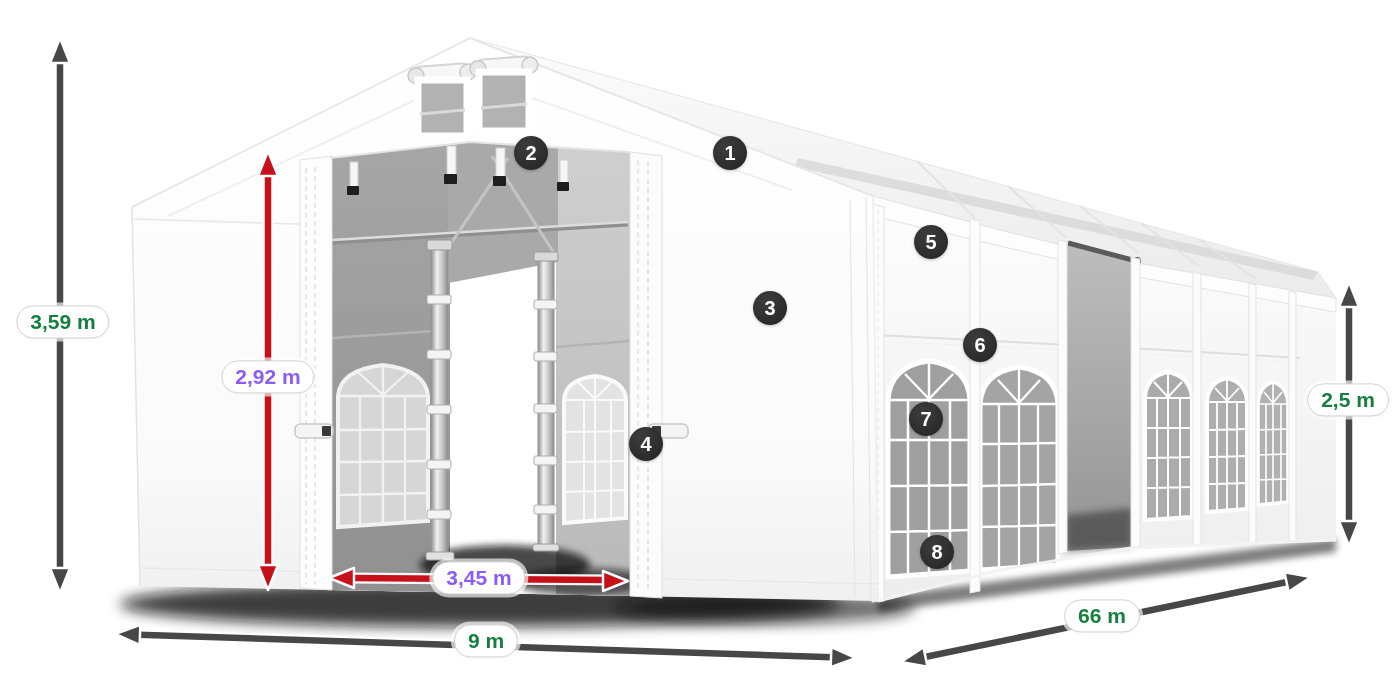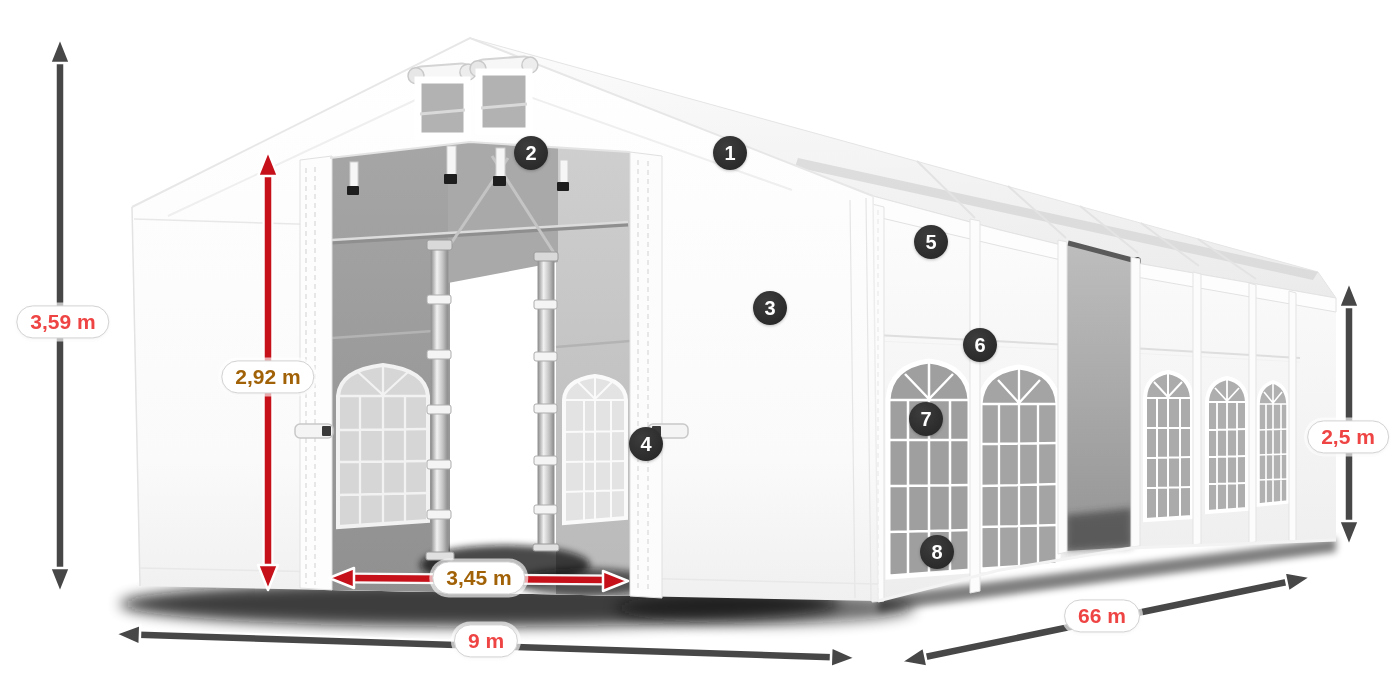--- a/index.html
+++ b/index.html
@@ -4,25 +4,25 @@
 <style>
   html,body{margin:0;padding:0;background:#ffffff;}
   .stage{
     position:relative;width:1400px;height:700px;background:#ffffff;
     font-family:"Liberation Sans",sans-serif;overflow:hidden;
   }
   .stage svg{position:absolute;left:0;top:0;}
   .dim-label{
     position:absolute;transform:translate(-50%,-50%);
     background:#ffffff;border:1px solid #d3d3d3;border-radius:17px;
-    padding:3px 13px;font-size:21px;font-weight:700;color:#ef4444;
+    padding:3px 13px;font-size:21px;font-weight:700;color:#15803d;
     white-space:nowrap;line-height:1.2;
     box-shadow:0 0 0 3px rgba(255,255,255,0.65),0 1px 3px rgba(0,0,0,0.12);
   }
-  .dim-label.red{color:#a16207;}
+  .dim-label.red{color:#8b5cf6;}
   .badge{
     position:absolute;width:34px;height:34px;border-radius:50%;
     transform:translate(-50%,-50%);
     background:radial-gradient(circle at 38% 32%,#3d3d3d,#232323);
     color:#ffffff;font-size:20px;font-weight:700;
     display:flex;align-items:center;justify-content:center;
     box-shadow:0 1px 3px rgba(0,0,0,0.25);
   }
 </style>
 </head>
@@ -323,21 +323,21 @@
           <path d="M0 0 L-25 -10 L-25 10 Z" fill="#474747" stroke="#ffffff" stroke-width="2.5" stroke-linejoin="round"></path>
         </g>
   </g>
 </svg>
 
 <div class="dim-label" style="left:63px;top:322px">3,59 m</div>
 <div class="dim-label red" style="left:268px;top:377px">2,92 m</div>
 <div class="dim-label red" style="left:479px;top:578px">3,45 m</div>
 <div class="dim-label" style="left:486px;top:641px">9 m</div>
 <div class="dim-label" style="left:1102px;top:616px">66 m</div>
-<div class="dim-label" style="left:1348px;top:437px">2,5 m</div>
+<div class="dim-label" style="left:1348px;top:400px">2,5 m</div>
 
 <div>
       <div class="badge" style="left: 730px; top: 153px;">1</div>
       <div class="badge" style="left: 531px; top: 153px;">2</div>
       <div class="badge" style="left: 770px; top: 308px;">3</div>
       <div class="badge" style="left: 646px; top: 444px;">4</div>
       <div class="badge" style="left: 931px; top: 242px;">5</div>
       <div class="badge" style="left: 980px; top: 345px;">6</div>
       <div class="badge" style="left: 926px; top: 419px;">7</div>
       <div class="badge" style="left: 937px; top: 552px;">8</div>

